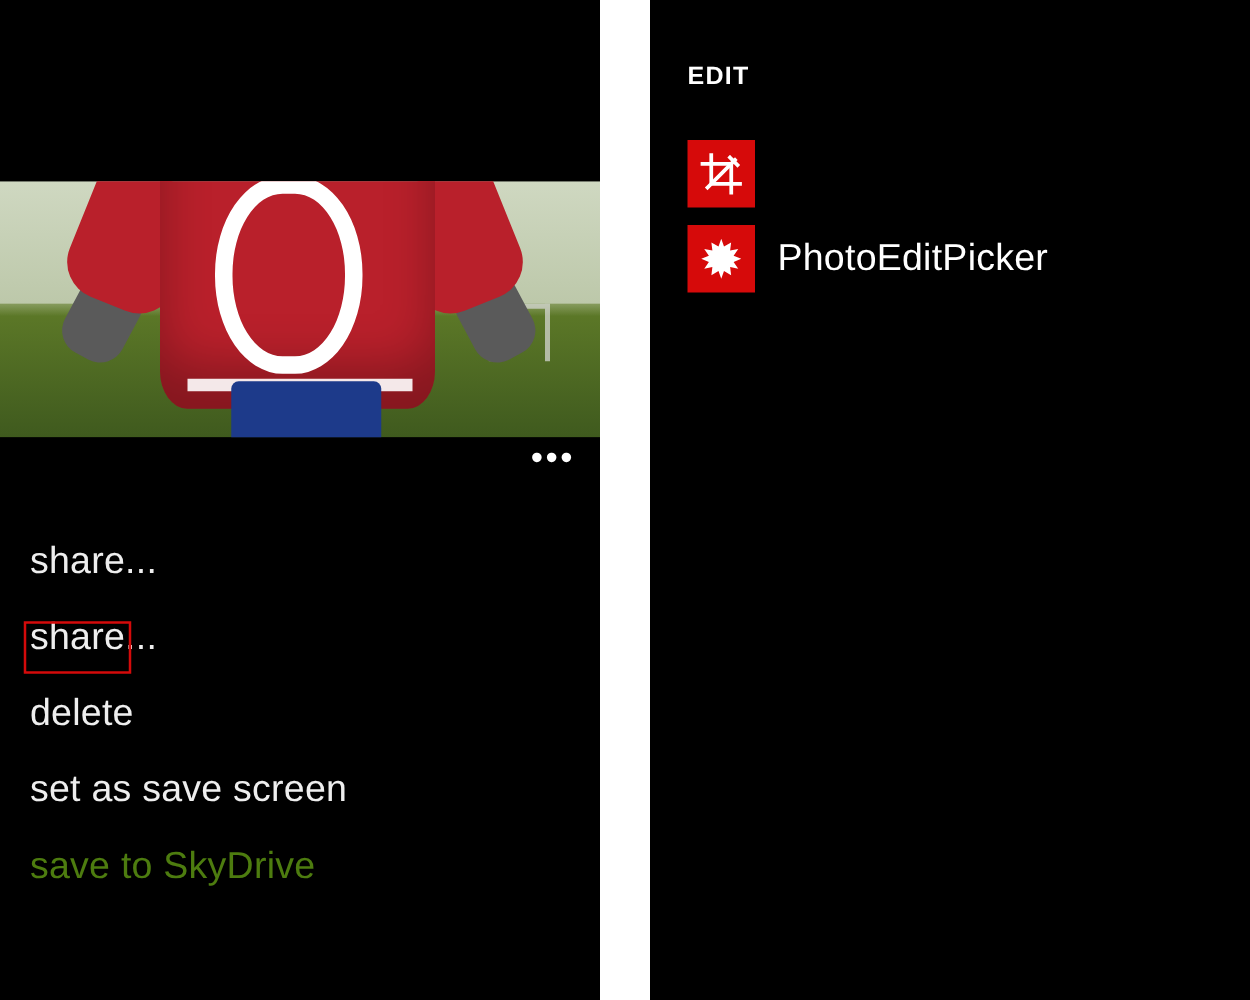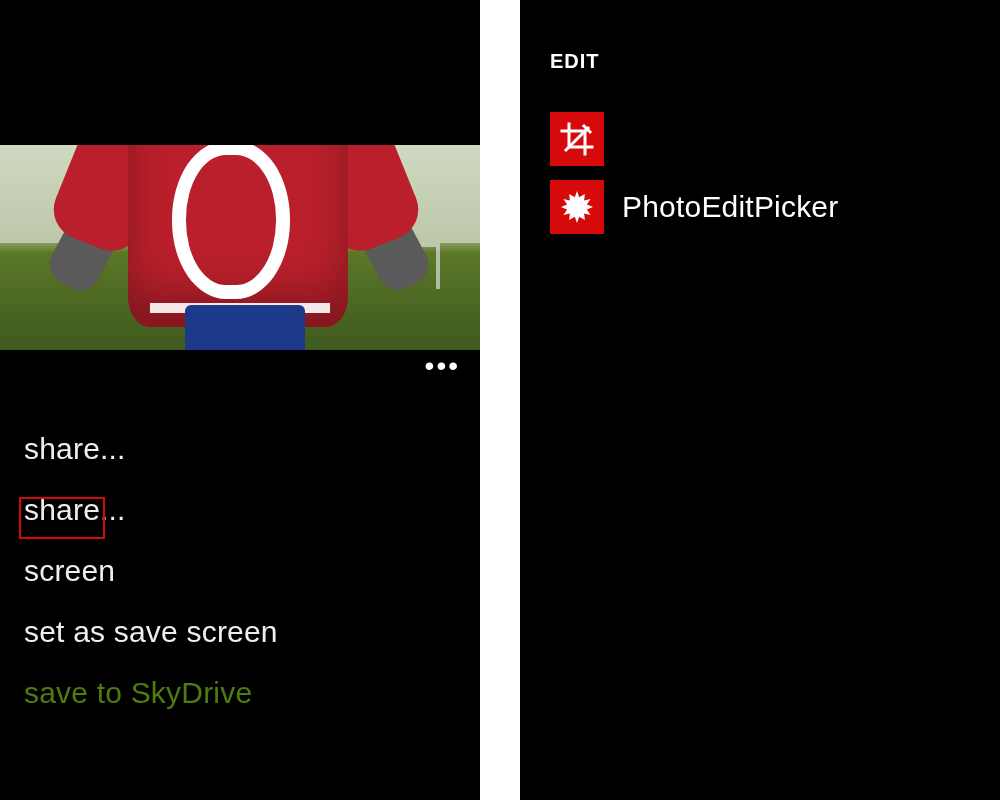--- a/index.html
+++ b/index.html
@@ -225,21 +225,21 @@
       <div class="number0"></div>
     </div>
 
     <div class="appbar">
       <span class="ellipsis">•••</span>
     </div>
 
     <div class="context-menu">
       <div class="menu-item">share...</div>
       <div class="menu-item">share...</div>
-      <div class="menu-item">screen</div>
+      <div class="menu-item">delete</div>
       <div class="menu-item">set as save screen</div>
       <div class="menu-item dim">save to SkyDrive</div>
     </div>
 
     <div class="highlight-box" style="left:19px; top:497px; width:82px; height:38px;"></div>
   </div>
 
   <div class="phone phone-right">
 
     <div class="page-header">EDIT</div>

